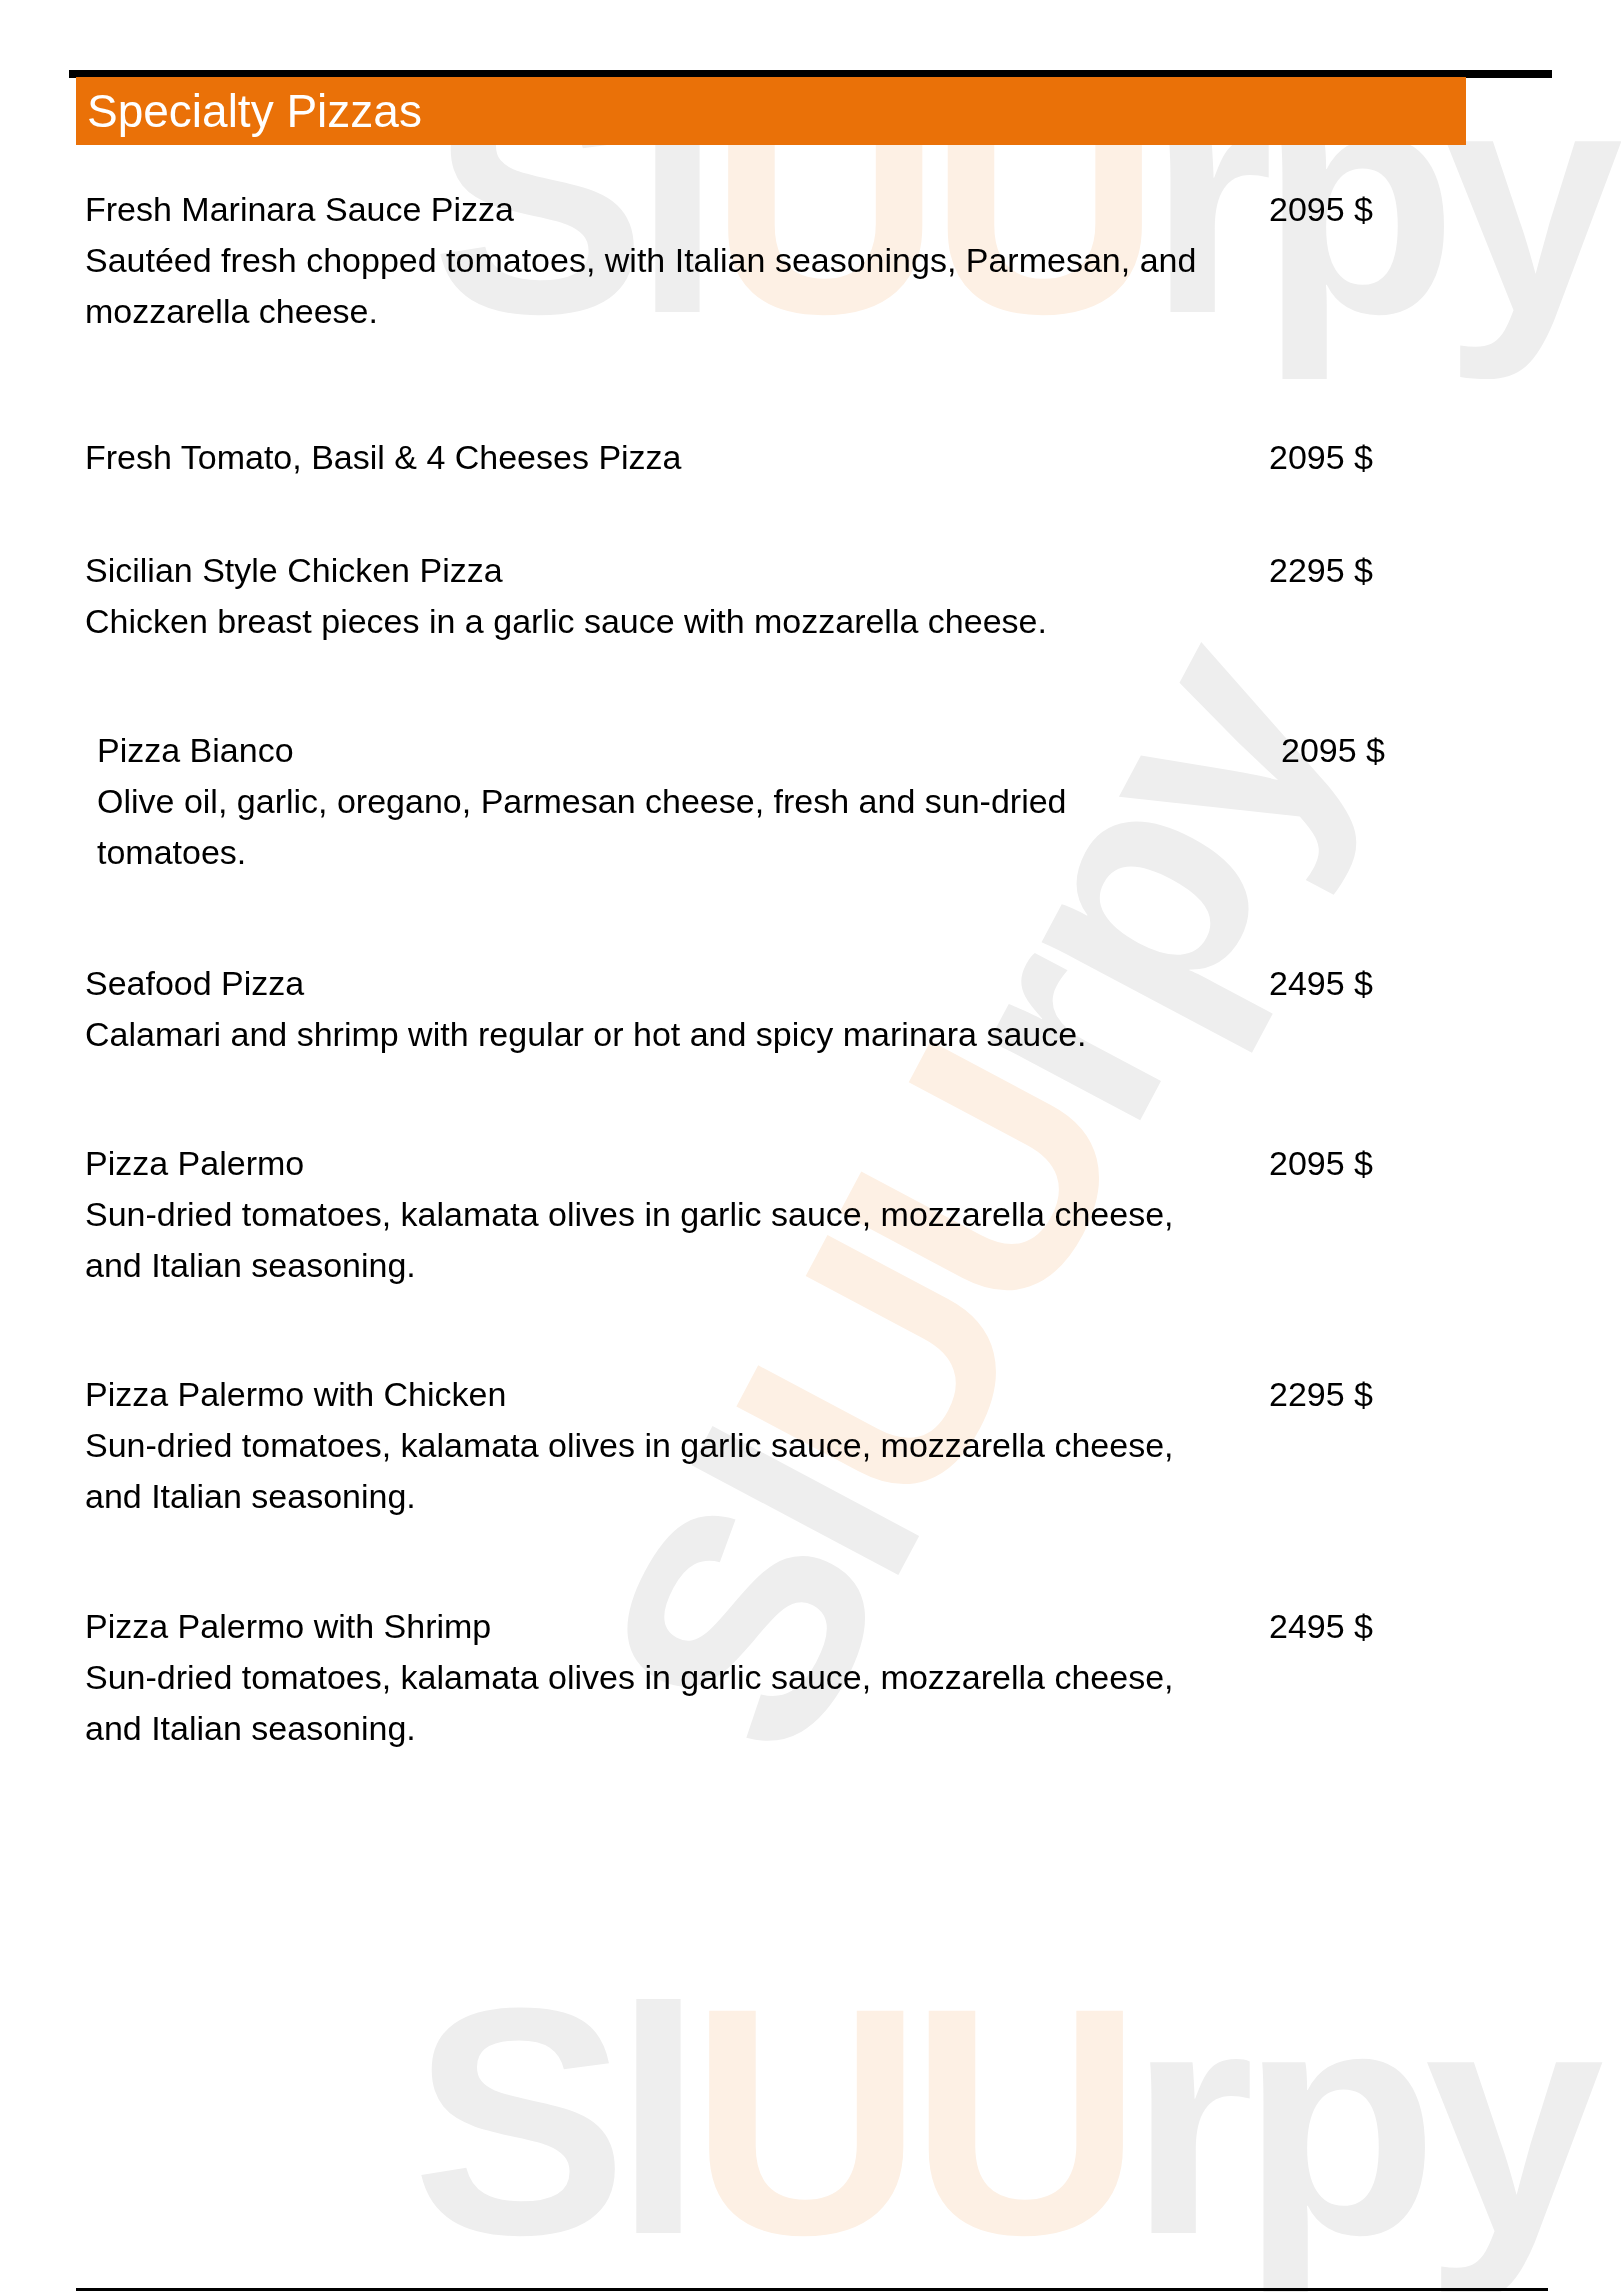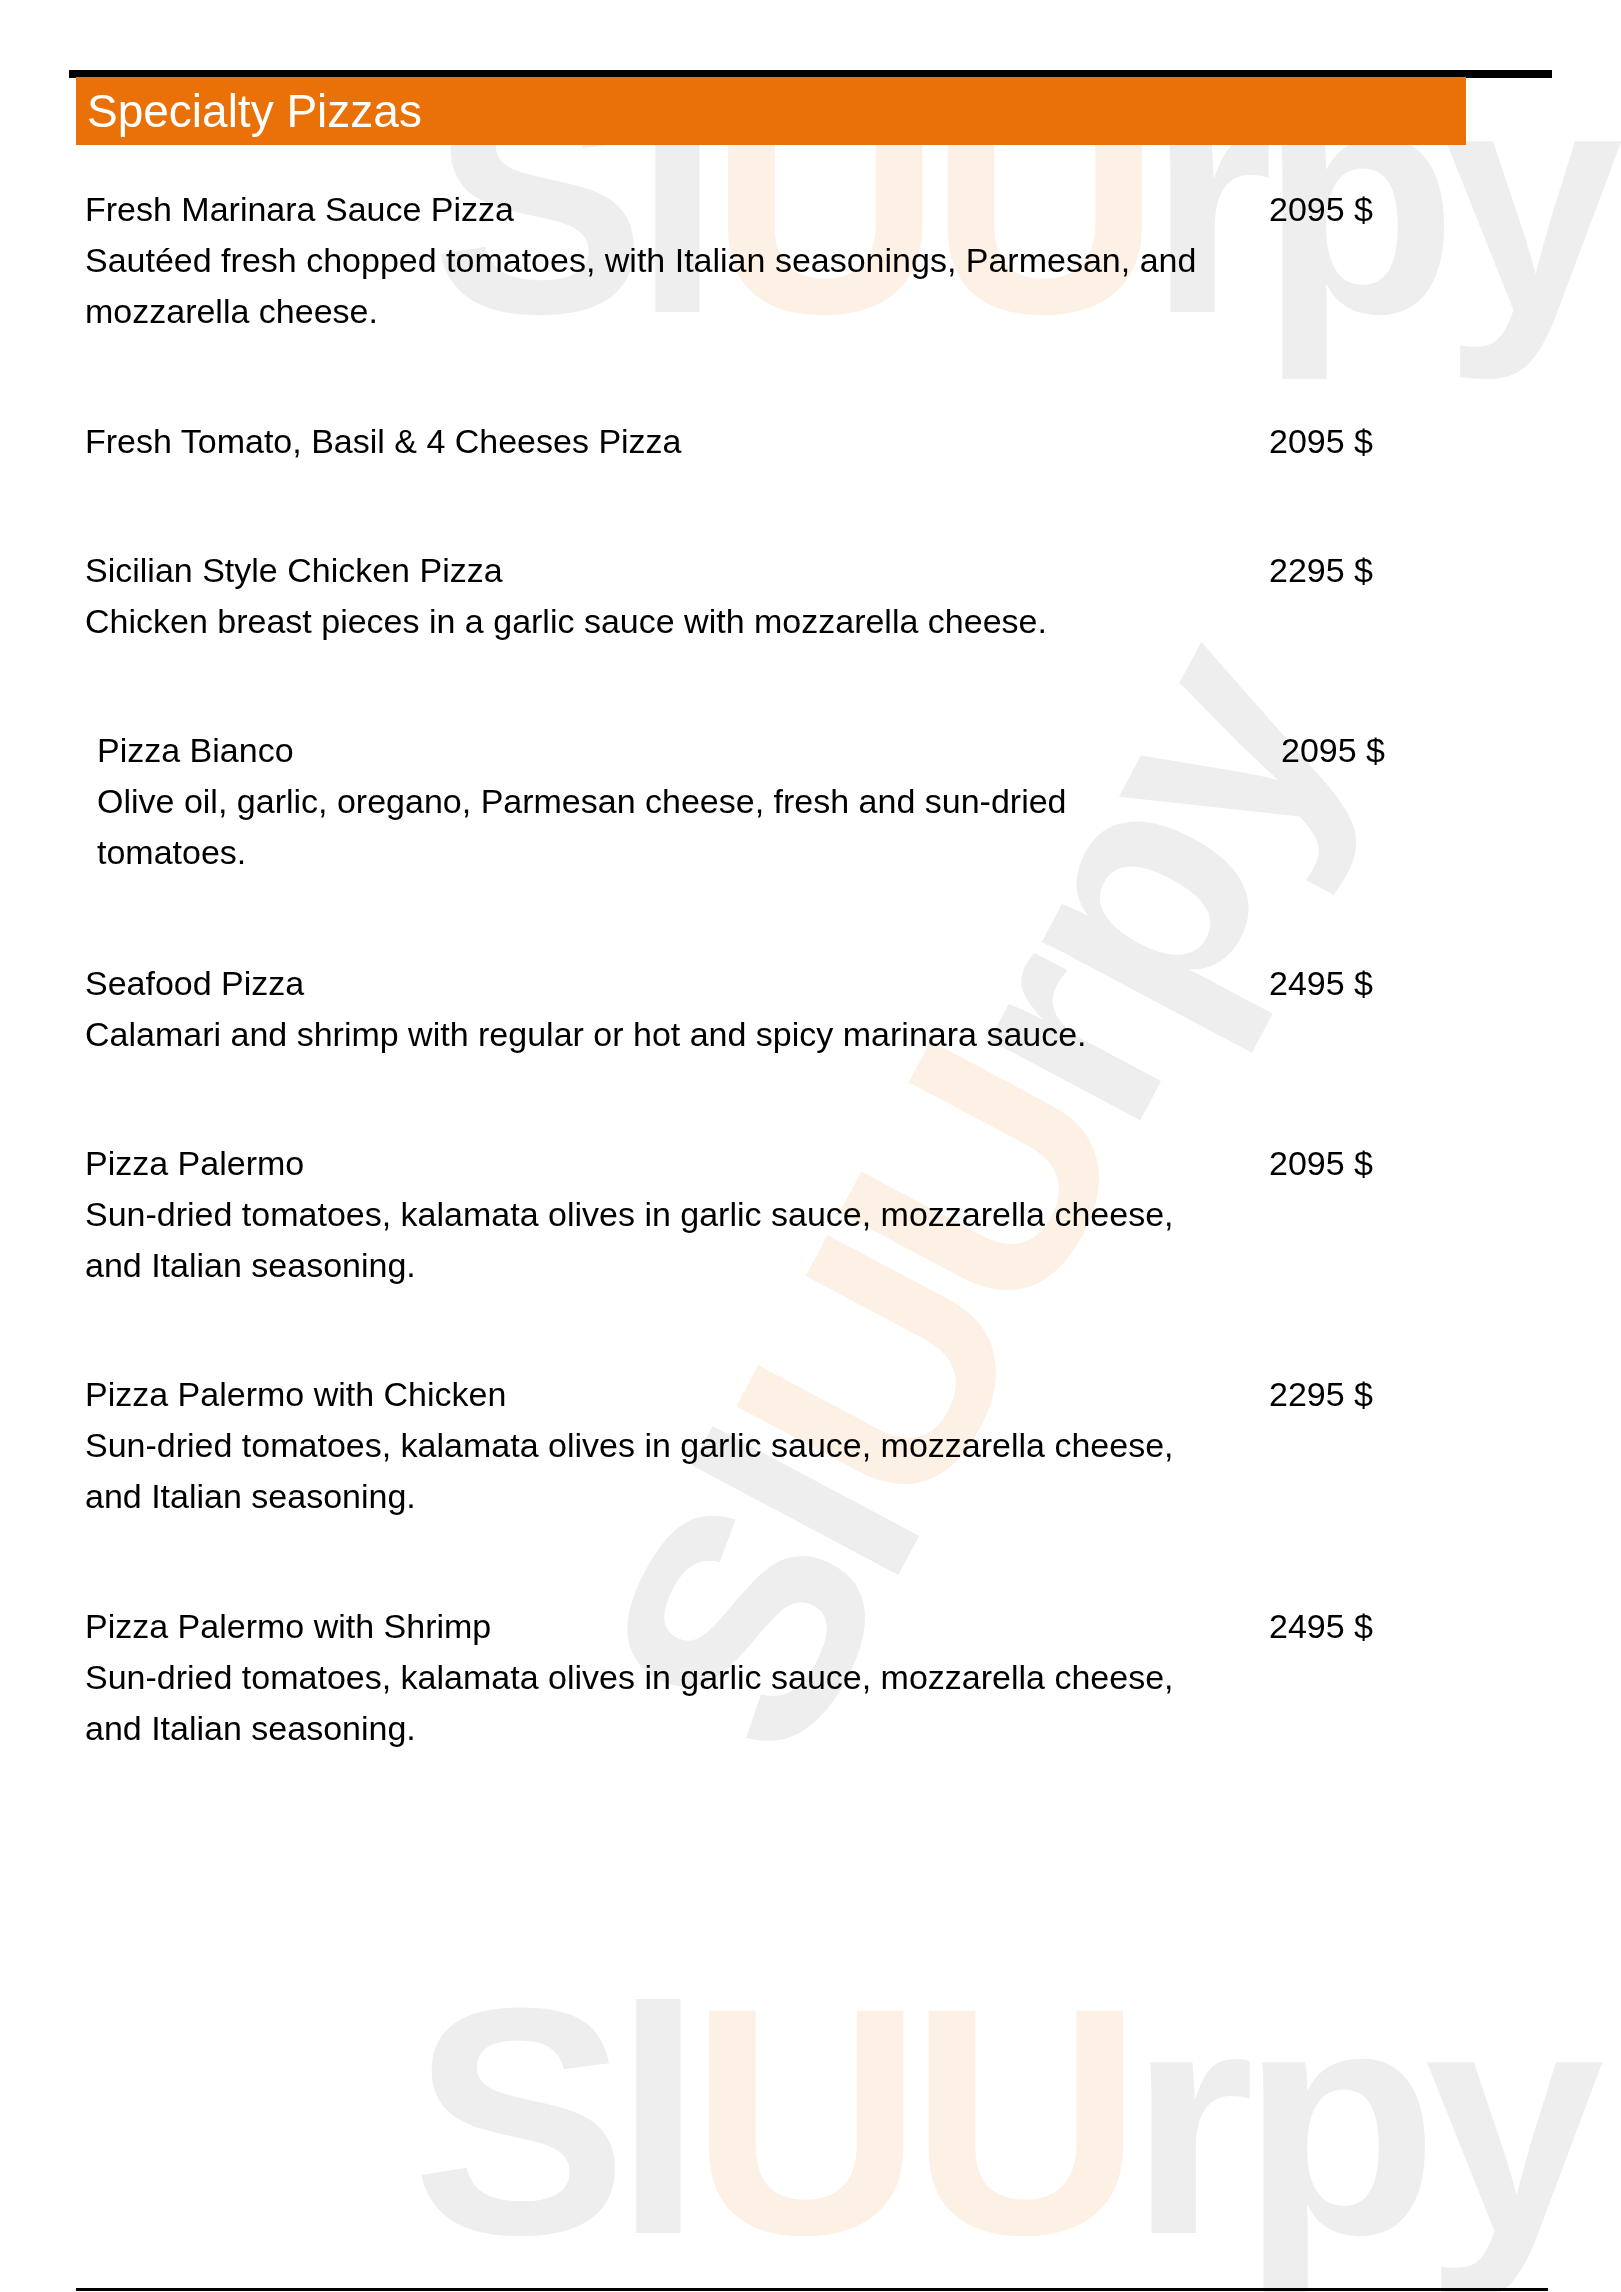--- a/index.html
+++ b/index.html
@@ -34,21 +34,21 @@
 <div class="header-bar" style="background:#EA7108;">
   <span class="header-title">Specialty Pizzas</span>
 </div>
 
 <div class="item" style="top:184px;">
   <span class="item-name">Fresh Marinara Sauce Pizza</span>
   <span class="item-desc">Sautéed fresh chopped tomatoes, with Italian seasonings, Parmesan, and mozzarella cheese.</span>
   <span class="item-price">2095 $</span>
 </div>
 
-<div class="item" style="top:416px;">
+<div class="item" style="top:432px;">
   <span class="item-name">Fresh Tomato, Basil &amp; 4 Cheeses Pizza</span>
   <span class="item-price">2095 $</span>
 </div>
 
 <div class="item" style="top:545px;">
   <span class="item-name">Sicilian Style Chicken Pizza</span>
   <span class="item-desc">Chicken breast pieces in a garlic sauce with mozzarella cheese.</span>
   <span class="item-price">2295 $</span>
 </div>
 

